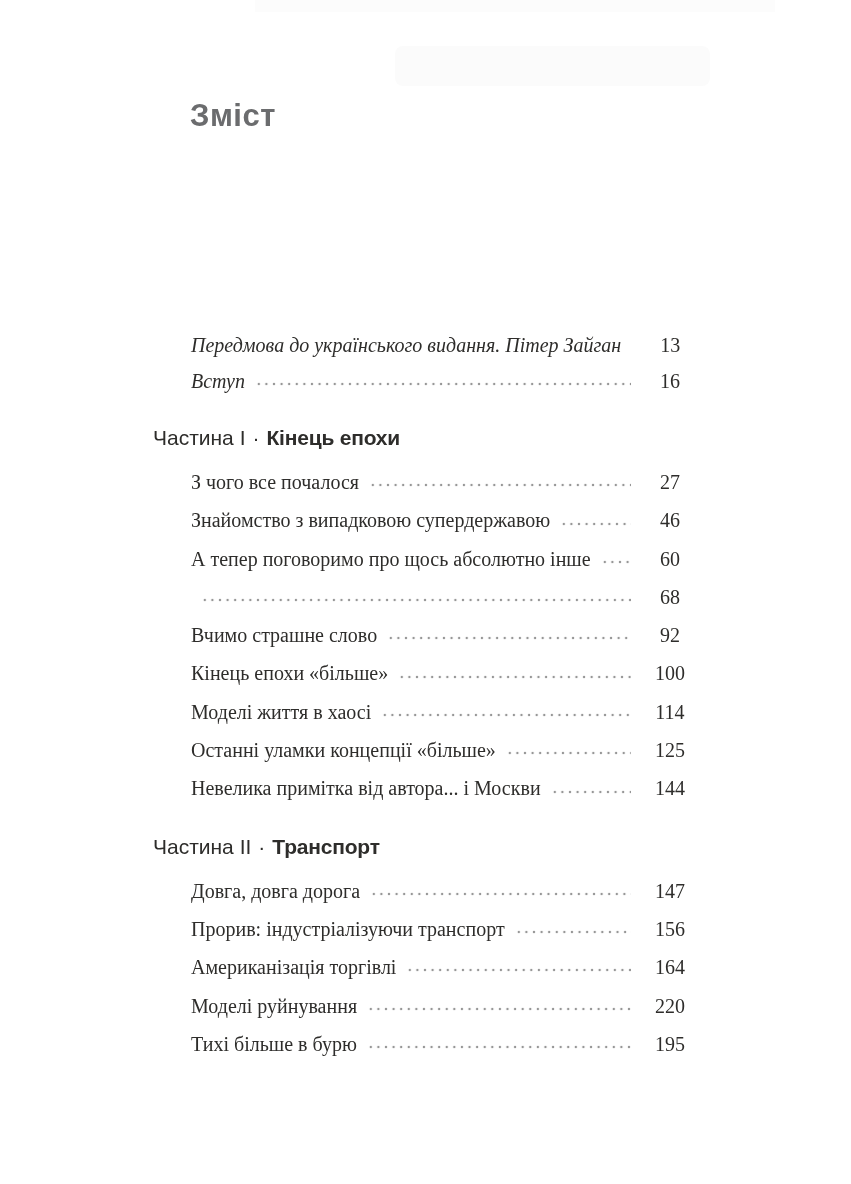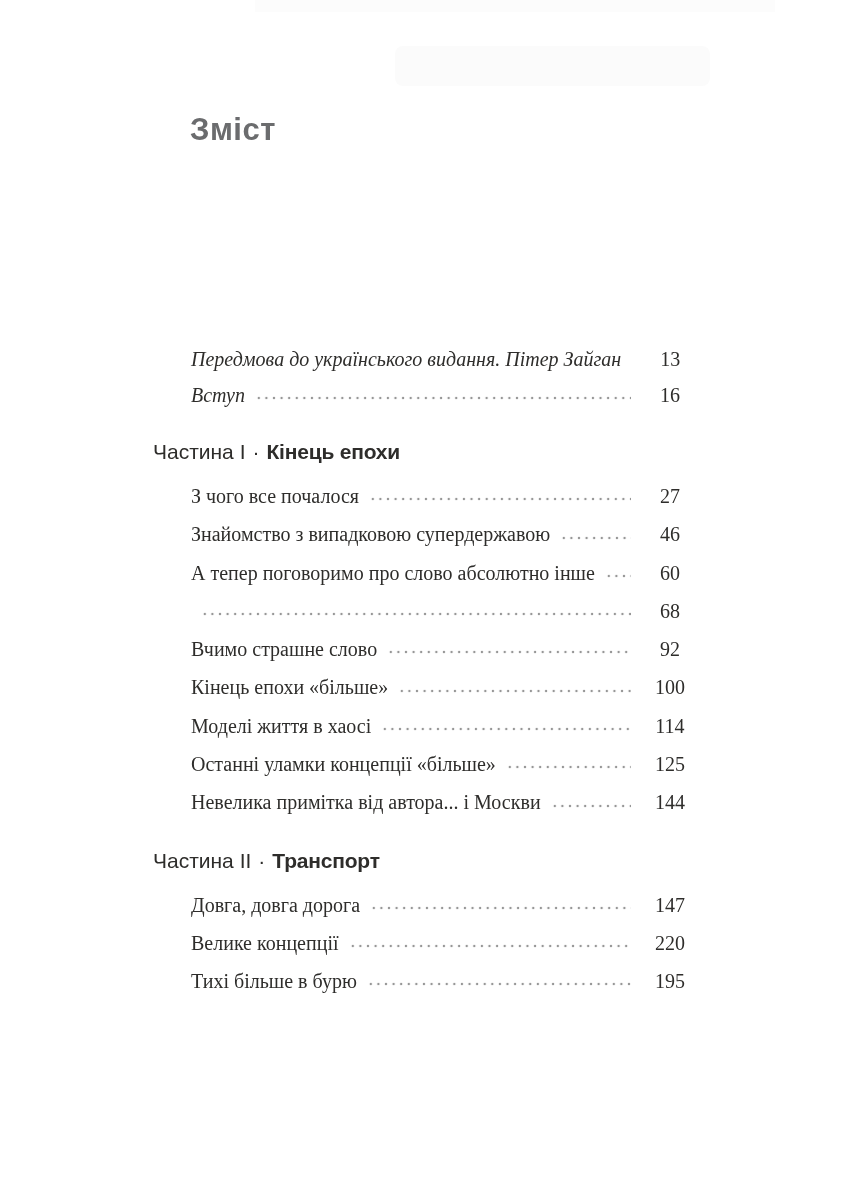--- a/index.html
+++ b/index.html
@@ -25,21 +25,21 @@
     position: absolute; left: 395px; top: 46px;
     width: 315px; height: 40px;
     background: #fbfbfb; border-radius: 8px;
   }
   .artifact-b {
     position: absolute; left: 255px; top: 0;
     width: 520px; height: 12px;
     background: #fcfcfc;
   }
   .content {
-    position: absolute; left: 153px; top: 16px; width: 540px;
+    position: absolute; left: 153px; top: 2px; width: 540px;
   }
   .page-title {
     font-family: "Liberation Sans", "DejaVu Sans", sans-serif;
     font-weight: bold;
     font-size: 31px;
     line-height: 36px;
     letter-spacing: 0.5px;
     color: var(--title);
     margin: 96px 0 0 37px;
   }
@@ -117,21 +117,21 @@
     <span class="toc-page">27</span>
   </div>
 
   <div class="toc-row">
     <span class="toc-label">Знайомство з випадковою супердержавою</span>
     <span class="toc-leader"></span>
     <span class="toc-page">46</span>
   </div>
 
   <div class="toc-row">
-    <span class="toc-label">А тепер поговоримо про слово абсолютно інше</span>
+    <span class="toc-label">А тепер поговоримо про щось абсолютно інше</span>
     <span class="toc-leader"></span>
     <span class="toc-page">60</span>
   </div>
 
   <div class="toc-row">
     <span class="toc-leader"></span>
     <span class="toc-page">68</span>
   </div>
 
   <div class="toc-row">
@@ -170,24 +170,34 @@
     <div class="part-heading">
       <span class="part-name">Частина II</span><span class="part-sep">·</span><span class="part-title">Транспорт</span>
     </div>
     <div class="part-rows">
   <div class="toc-row">
     <span class="toc-label">Довга, довга дорога</span>
     <span class="toc-leader"></span>
     <span class="toc-page">147</span>
   </div>
 
-
-
-  <div class="toc-row">
-    <span class="toc-label">Велике концепції</span>
+  <div class="toc-row">
+    <span class="toc-label">Прорив: індустріалізуючи транспорт</span>
+    <span class="toc-leader"></span>
+    <span class="toc-page">156</span>
+  </div>
+
+  <div class="toc-row">
+    <span class="toc-label">Американізація торгівлі</span>
+    <span class="toc-leader"></span>
+    <span class="toc-page">164</span>
+  </div>
+
+  <div class="toc-row">
+    <span class="toc-label">Моделі руйнування</span>
     <span class="toc-leader"></span>
     <span class="toc-page">220</span>
   </div>
 
   <div class="toc-row">
     <span class="toc-label">Тихі більше в бурю</span>
     <span class="toc-leader"></span>
     <span class="toc-page">195</span>
   </div>
 </div>

